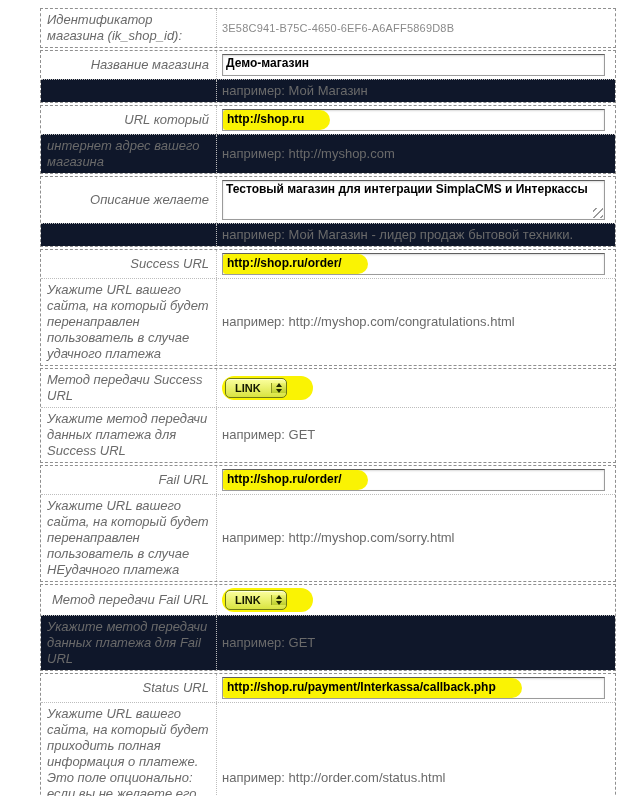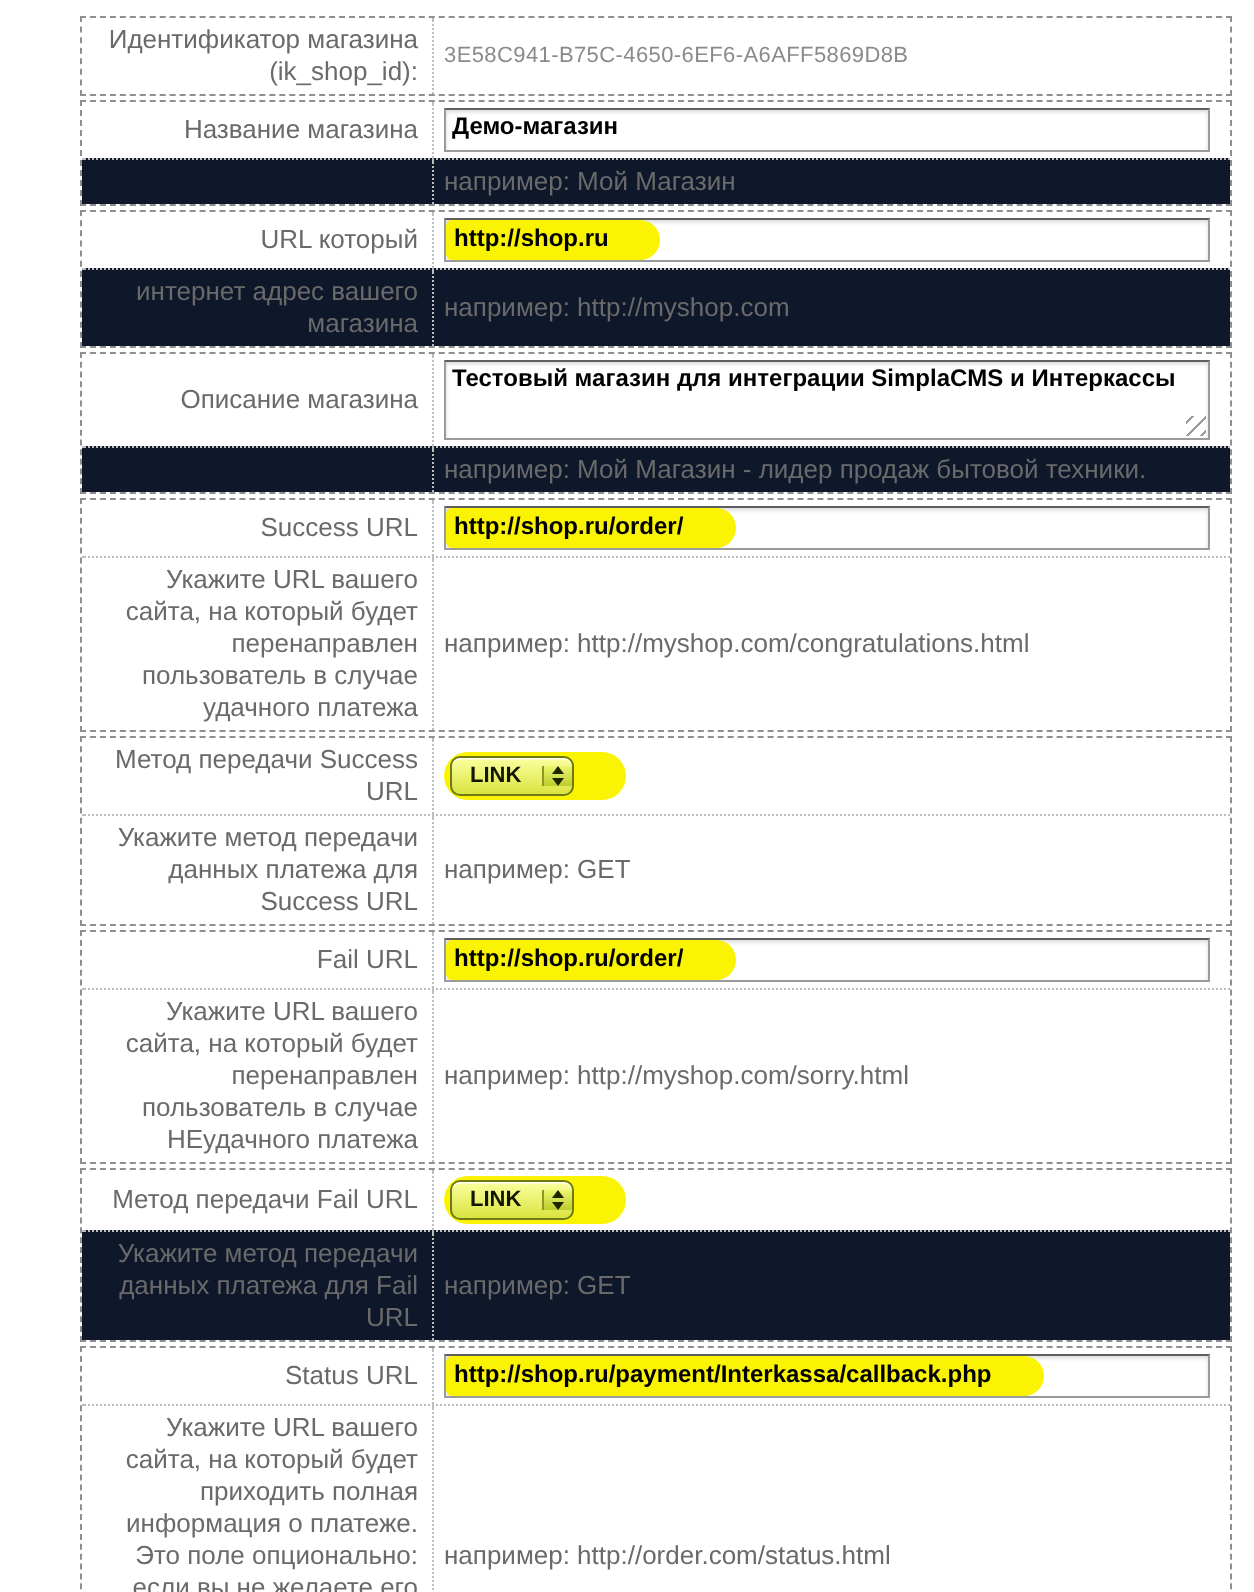--- a/index.html
+++ b/index.html
@@ -17,23 +17,24 @@
     border: 1px dashed #8f8f8f;
     margin-bottom: 2px;
     background:#ffffff;
   }
   .row { display: flex; align-items: stretch; }
   .row.hint { border-top: 1px dotted #bdbdbd; }
   .row.shaded { background:#0f172a; }
   .cell { display:flex; align-items:center; padding:3px 6px; min-height:22px; }
   .cell.label {
     width: 176px; flex: none;
-    justify-content: flex-end; text-align: right;
+    justify-content: flex-end; 
     border-right: 1px dotted #bdbdbd;
     padding-right: 7px;
+    font-style: italic;
   }
   .cell.value { flex: 1; padding-left:5px; overflow:hidden; }
   .label-text, .hint-label { font-size:13px; line-height:16px; color:#6a6a6a; }
   .hint-text { font-size:13px; line-height:16px; color:#6a6a6a; }
   .static-value { font-size:11px; color:#8a8a8a; letter-spacing:.2px; }
 
   
   .text-field {
     width: 99%;
     height: 22px;
@@ -152,21 +153,21 @@
           <span class="hint-label">интернет адрес вашего магазина</span>
         </div>
         <div class="cell value">
           <span class="hint-text">например: http://myshop.com</span>
         </div>
       </div>
     </div>
     <div class="group">
       <div class="row main">
         <div class="cell label">
-          <span class="label-text">Описание магазина</span>
+          <span class="label-text">Описание желаете</span>
         </div>
         <div class="cell value">
           <div class="text-area">
             <span class="field-text">Тестовый магазин для интеграции SimplaCMS и Интеркассы</span>
             <span class="grip"></span>
           </div>
         </div>
       </div>
       <div class="row hint shaded">
         <div class="cell label">

